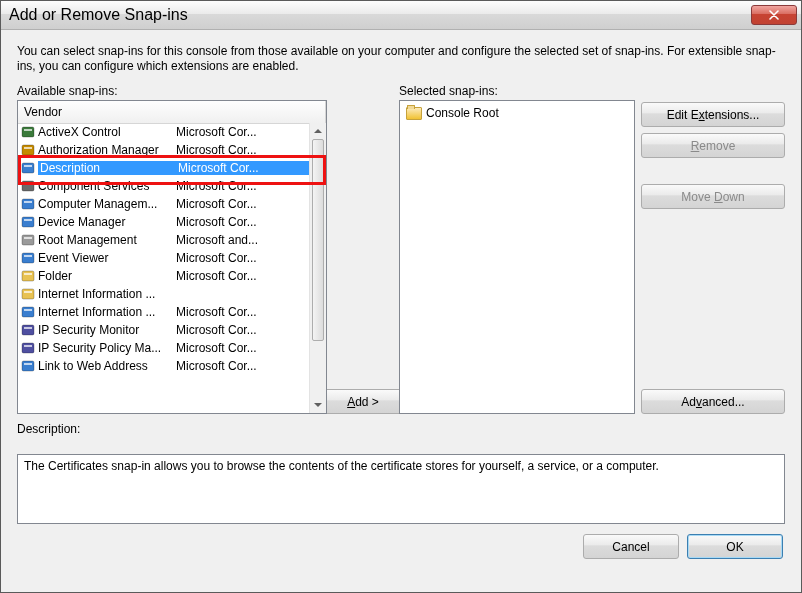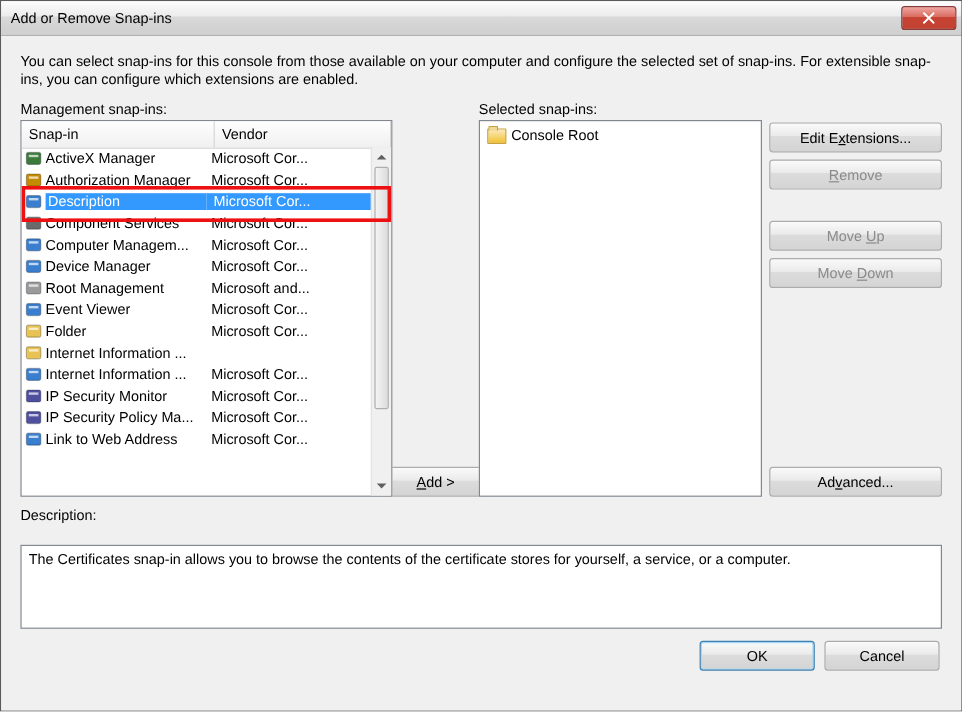--- a/index.html
+++ b/index.html
@@ -1,20 +1,20 @@
 <!DOCTYPE html>
 <html><head>
 <meta charset="utf-8">
 <style>
   html,body{margin:0;padding:0;font-family:"Segoe UI",Tahoma,sans-serif;font-size:12px;color:#000;background:#fff}
   .window{width:802px;height:593px;border:1px solid #5a5a5a;box-sizing:border-box;display:flex;flex-direction:column;
     background:linear-gradient(to bottom,#f7f7f7,#e9e9e9);}
   .titlebar{height:28px;background:linear-gradient(to bottom,#fdfdfd 0%,#ebebeb 45%,#d9d9d9 46%,#cfcfcf 100%);
     border-bottom:1px solid #b0b0b0;display:flex;align-items:center;padding:0 2px 0 8px}
-  .title-text{flex:1;font-size:12px;color:#000}
+  .title-text{flex:1;font-size:16px;color:#000}
   .close-btn{width:44px;height:18px;border:1px solid #8a3a3a;border-radius:3px;display:flex;align-items:center;justify-content:center;
     background:linear-gradient(to bottom,#f0a5a0 0%,#d96c60 45%,#c74333 46%,#c24232 100%);color:#fff;margin-right:2px}
   .close-btn svg{width:10px;height:10px}
   .body{flex:1;padding:14px 16px 10px 16px;display:flex;flex-direction:column;background:#f0f0f0}
   .intro{margin-bottom:10px;line-height:15px}
   .cols{display:flex;gap:6px;height:330px}
   .col-left{width:310px;display:flex;flex-direction:column}
   .col-mid{width:60px;display:flex;flex-direction:column;justify-content:flex-end;align-items:center}
   .col-right{flex:1;display:flex;flex-direction:column}
   .col-side{width:144px;display:flex;flex-direction:column;gap:6px;padding-top:18px}
@@ -72,36 +72,35 @@
   </div>
 
   <div class="body">
 
     <div class="intro">You can select snap-ins for this console from those available on your computer and configure the selected set of snap-ins. For extensible snap-ins, you can configure which extensions are enabled.</div>
 
     <div class="cols">
 
       <div class="col-left">
         <div class="section-label">
-          <span>Management snap-ins:</span>
+          <span>Available snap-ins:</span>
         </div>
         <div class="listbox" id="avail-list">
           <div class="list-header">
-            <div class="hcell" style="width:154px">Snap-in</div>
             <div class="hcell" style="flex:1">Vendor</div>
           </div>
           <div class="list-body" id="list-body">
               <div class="row">
                 <span class="ic">
                   <svg class="mini-ic" viewBox="0 0 16 16">
                     <rect x="2" y="3" width="12" height="10" rx="1.5" fill="#3b7a3b" stroke="#00000040"></rect>
                     <rect x="4" y="5" width="8" height="2" fill="#ffffffb0"></rect>
                   </svg>
                 </span>
-                <span class="name">ActiveX Manager</span>
+                <span class="name">ActiveX Control</span>
                 <span class="vendor">Microsoft Cor...</span>
               </div>
               <div class="row">
                 <span class="ic">
                   <svg class="mini-ic" viewBox="0 0 16 16">
                     <rect x="2" y="3" width="12" height="10" rx="1.5" fill="#c48a00" stroke="#00000040"></rect>
                     <rect x="4" y="5" width="8" height="2" fill="#ffffffb0"></rect>
                   </svg>
                 </span>
                 <span class="name">Authorization Manager</span>
@@ -265,37 +264,34 @@
 
       <div class="col-side">
         <div class="btn">
           <span>Edit E<span class="u">x</span>tensions...</span>
         </div>
         <div class="btn disabled">
           <span><span class="u">R</span>emove</span>
         </div>
         <div class="side-sep"></div>
         <div class="btn disabled">
-          <span>Move <span class="u">U</span>p</span>
-        </div>
-        <div class="btn disabled">
           <span>Move <span class="u">D</span>own</span>
         </div>
         <div class="side-flex"></div>
         <div class="btn">
           <span>Ad<span class="u">v</span>anced...</span>
         </div>
       </div>
 
     </div>
 
     <div class="desc-area">
       <div class="section-label">Description:</div>
       <div class="desc-box">The Certificates snap-in allows you to browse the contents of the certificate stores for yourself, a service, or a computer.</div>
     </div>
 
     <div class="footer">
+      <div class="btn">Cancel</div>
       <div class="btn default">OK</div>
-      <div class="btn">Cancel</div>
     </div>
 
   </div>
 </div>
 
 </body></html>

